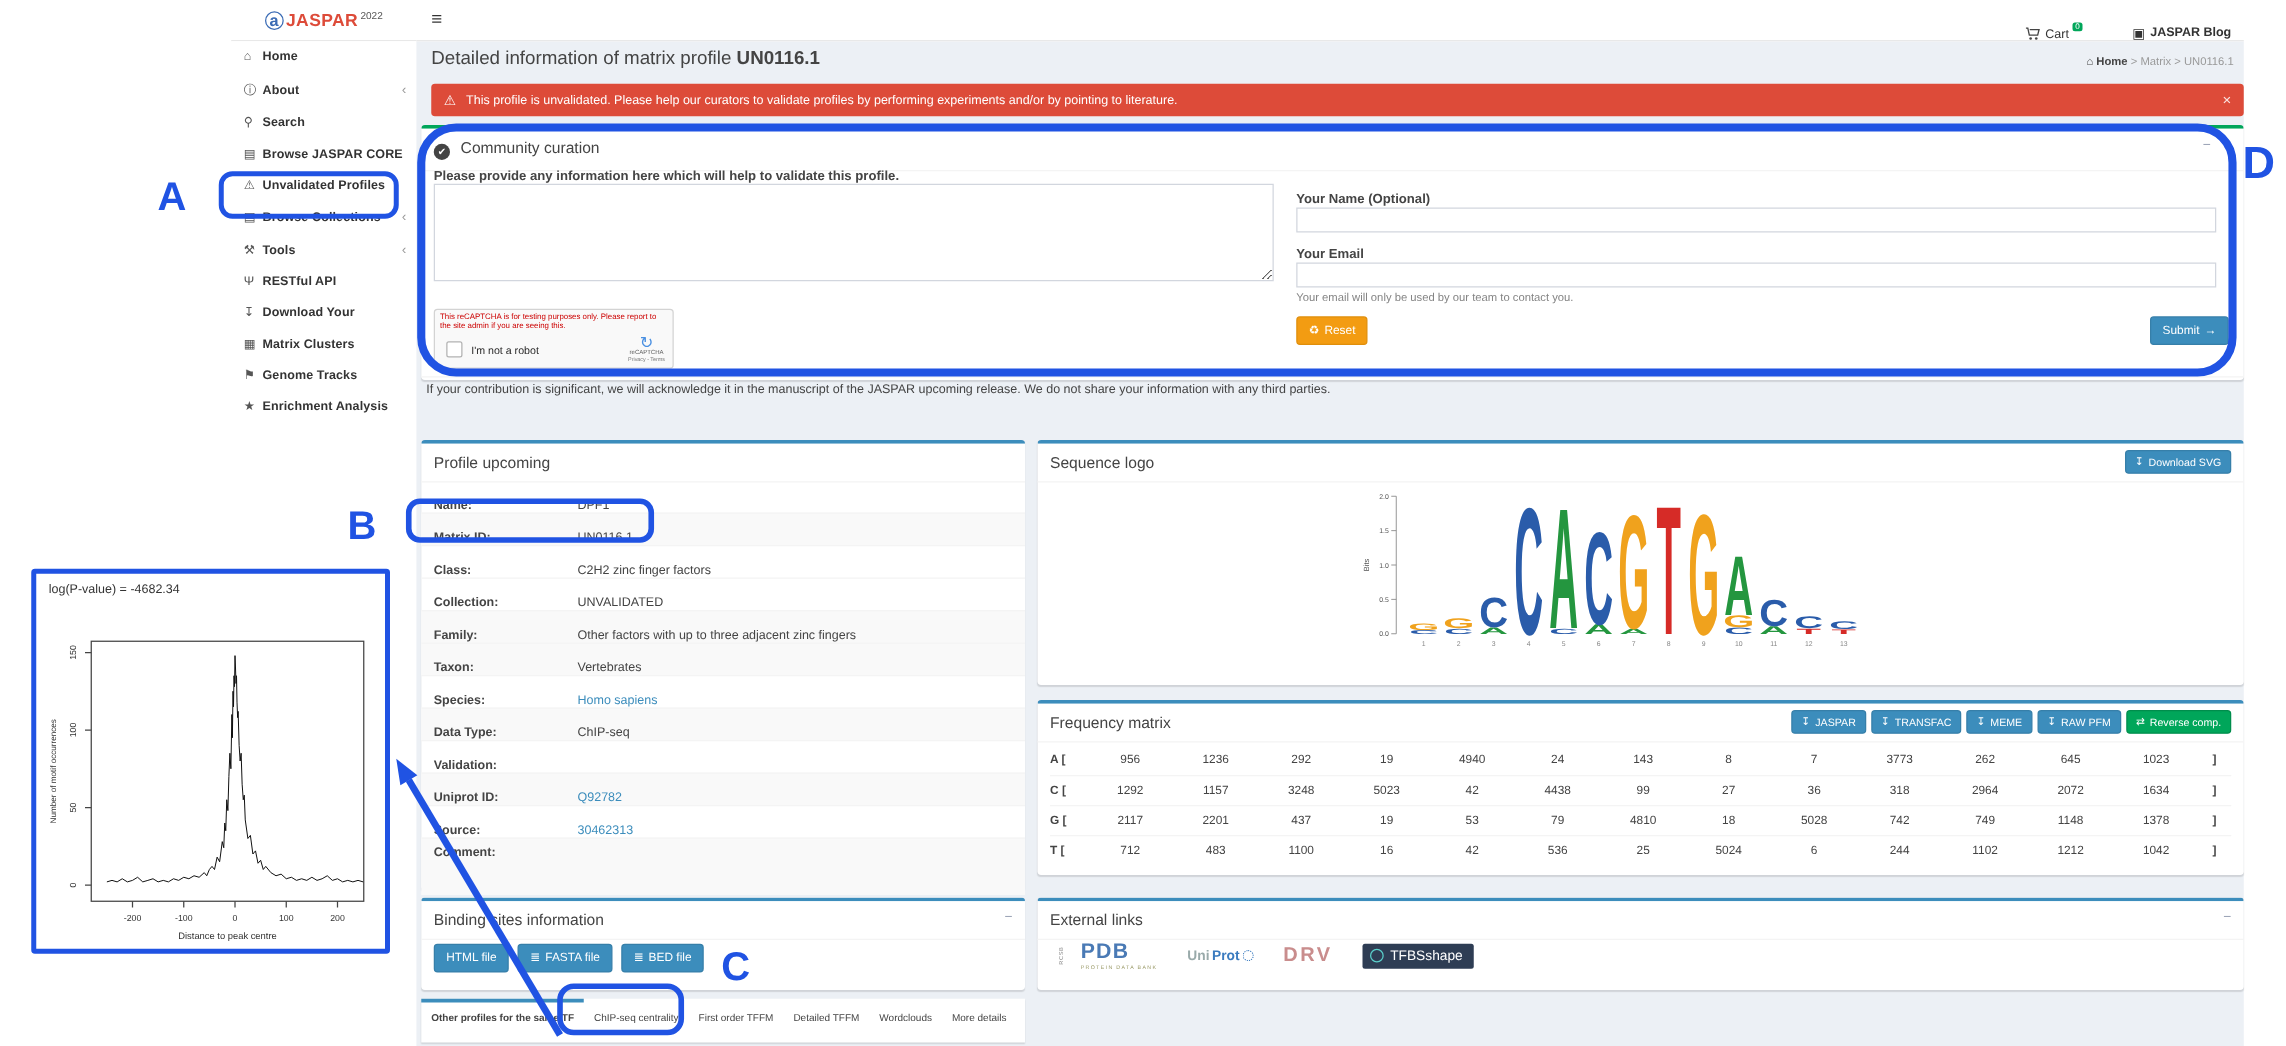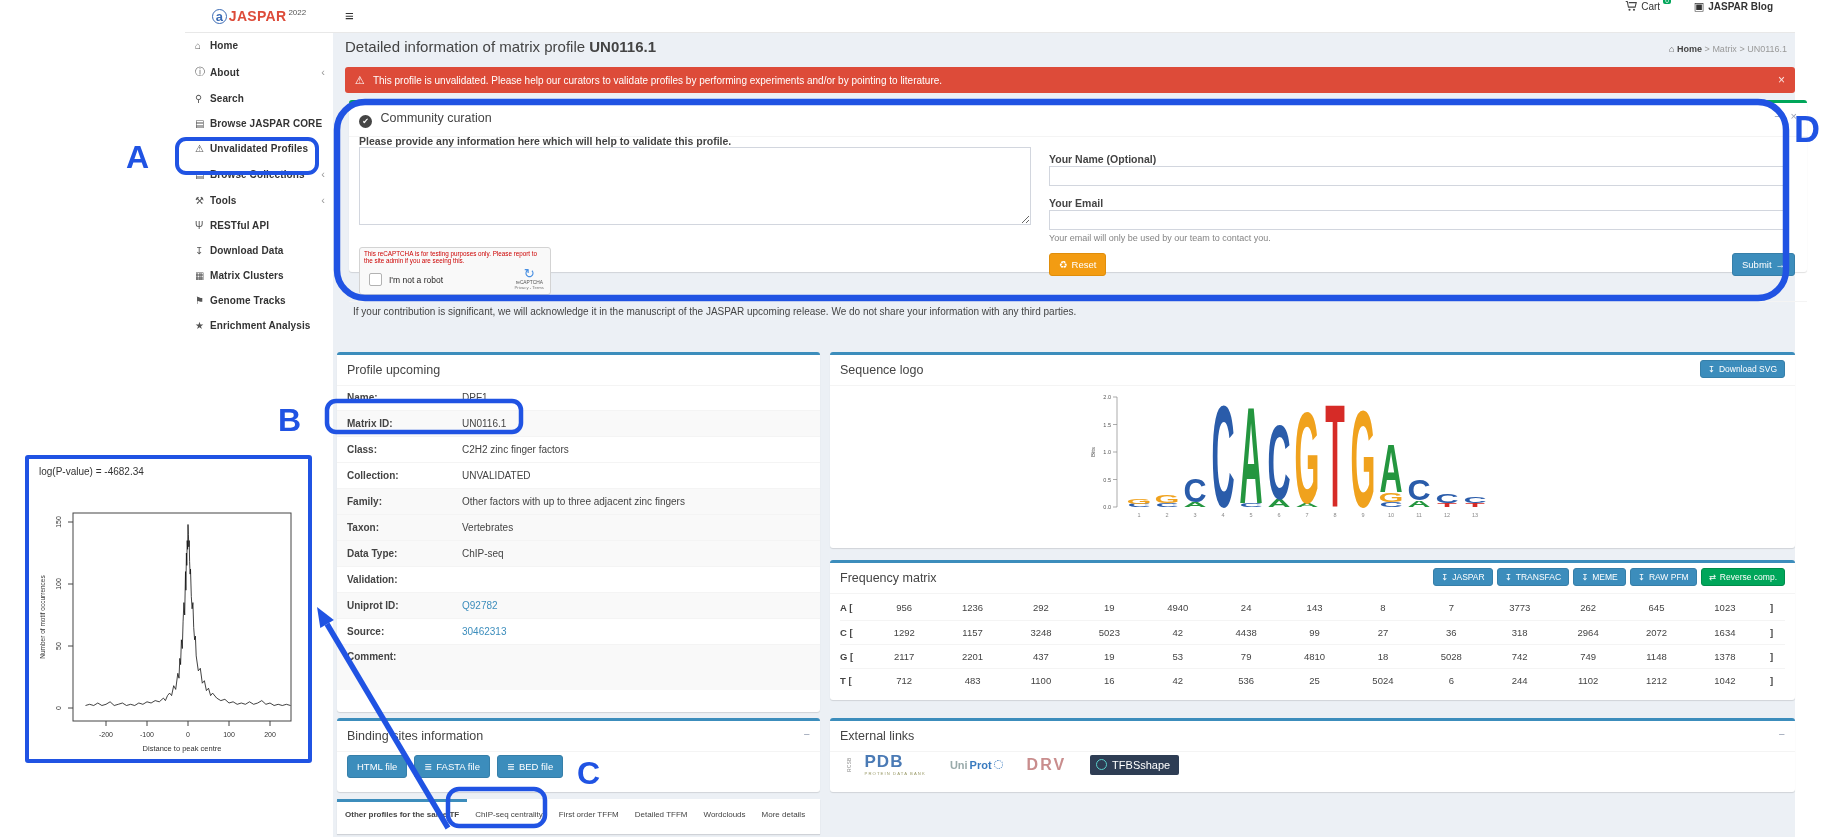--- a/index.html
+++ b/index.html
@@ -5,21 +5,21 @@
 *{box-sizing:border-box;margin:0;padding:0}
 body{font-family:"Liberation Sans","DejaVu Sans",sans-serif;background:#fff}
 .screen{position:relative;width:1829px;height:837px;background:#fff;overflow:hidden;color:#444}
 
 .logo-bar{position:absolute;left:185px;top:0;width:148px;height:33px;background:#fff;border-bottom:1px solid #e8e8e8;display:flex;align-items:center;justify-content:center;gap:2px}
 .lg-mark{color:#3a6bb5;font-weight:bold;font-size:13px;border:1.5px solid #3a6bb5;border-radius:50%;width:15px;height:15px;display:inline-flex;align-items:center;justify-content:center}
 .lg-brand{color:#dd4b39;font-weight:bold;font-size:14px;letter-spacing:.3px}
 .lg-year{color:#555;font-size:8px;vertical-align:super;position:relative;top:-4px}
 .navbar{position:absolute;left:333px;top:0;width:1462px;height:33px;background:#fff;border-bottom:1px solid #e8e8e8}
 .hamburger{position:absolute;left:12px;top:7px;font-size:15px;color:#333;cursor:pointer}
-.nav-right{position:absolute;right:22px;top:0;height:33px;display:flex;align-items:flex-start;gap:22px;font-size:10px;color:#333}
+.nav-right{position:absolute;right:10px;top:0;height:33px;display:flex;align-items:flex-end;gap:39px;font-size:10px;color:#333}
 .cart-badge{background:#00a65a;color:#fff;font-size:6.5px;border-radius:2px;padding:0 2px;position:relative;top:-6px;left:-1px}
 .nav-item{display:flex;align-items:center;gap:4px;cursor:pointer}
 .blog-ic{font-size:11px}
 
 .sidebar{position:absolute;left:185px;top:33px;width:148px;height:804px;background:#fff}
 .side-item{display:flex;align-items:center;padding:7px 8px 7px 10px;font-size:10px;color:#333;cursor:pointer}
 .si-ic{width:15px;color:#555;font-size:10px;flex:none}
 .si-lb{flex:1;font-weight:bold;letter-spacing:.1px}
 .si-ch{color:#999;font-size:11px}
 
@@ -37,38 +37,38 @@
 .hd-tools{position:absolute;right:10px;top:7px;color:#97a0b3;font-size:11px;display:flex;gap:10px}
 .hd-tools span{cursor:pointer}
 .top-blue{border-top:3px solid #3c8dbc}
 .top-green{border-top:3px solid #00a65a}
 .btn{display:inline-flex;align-items:center;gap:4px;color:#fff;border-radius:3px;font-size:9.5px;padding:5px 9px;cursor:pointer;border:1px solid transparent}
 .btn-blue{background:#3c8dbc;border-color:#367fa9}
 .btn-green{background:#00a65a;border-color:#008d4c}
 .btn-orange{background:#f39c12;border-color:#e08e0b}
 .btn-sm{font-size:8.5px;padding:3px 7px}
 
-#curation{left:349px;top:100px;width:1458px;height:172px}
+#curation{left:337px;top:100px;width:1458px;height:204px}
 .chk-circle{display:inline-flex;width:13px;height:13px;border-radius:50%;background:#444;color:#fff;font-size:8px;align-items:center;justify-content:center;margin-right:5px;vertical-align:-2px}
 .cur-label{position:absolute;font-weight:bold;font-size:10.5px;color:#444}
 .txtarea{position:absolute;left:10px;top:44px;width:672px;height:78px;border:1px solid #d2d6de;border-radius:0;resize:both;font-size:11px;padding:4px}
 .txt{position:absolute;height:20px;border:1px solid #d2d6de;font-size:11px;padding:2px 6px}
 .recaptcha{position:absolute;left:10px;top:144px;width:192px;height:48px;background:#f9f9f9;border:1px solid #d3d3d3;border-radius:3px;font-size:6.3px;color:#c00;padding:2px 4px}
 .rc-check{position:absolute;left:9px;top:25px;width:13px;height:13px;background:#fff;border:1px solid #b2b2b2;border-radius:2px;cursor:pointer}
 .rc-label{position:absolute;left:29px;top:27px;font-size:8.5px;color:#282727}
 .rc-logo{position:absolute;right:6px;top:20px;text-align:center;color:#555}
 .rc-logo .rc-g{font-size:13px;color:#4a90e2;line-height:12px}
 .rc-logo .rc-b{font-size:4.8px;display:block}
 .rc-logo .rc-t{font-size:4.3px;display:block;color:#777}
 .cur-help{position:absolute;left:700px;top:130px;font-size:9px;color:#848484}
 .cur-note{position:absolute;left:0;top:198px;width:100%;border-top:1px solid #f4f4f4;padding:4px;font-size:10px;color:#444}
 
 #profile{left:337px;top:352px;width:483px;height:360px}
 .ptable{position:absolute;left:0;top:29px;width:100%}
-.prow{display:flex;border-top:1px solid #f4f4f4;min-height:26px;align-items:center;font-size:10px}
+.prow{display:flex;border-top:1px solid #f4f4f4;min-height:26px;align-items:flex-end;font-size:10px}
 .prow:first-child{border-top:none}
 .prow.stripe{background:#f9f9f9}
 .prow.tall{min-height:46px;align-items:flex-start;padding-top:6px}
 .pl{width:125px;font-weight:bold;padding-left:10px;flex:none}
 .pv{flex:1}
 .lnk{color:#3c8dbc;cursor:pointer}
 
 #binding{left:337px;top:718px;width:483px;height:74px}
 .bind-btns{position:absolute;left:10px;top:34px;display:flex;gap:7px}
 
@@ -171,21 +171,21 @@
         <span class="si-ic">⚒</span>
         <span class="si-lb">Tools</span>
         <span class="si-ch">‹</span>
       </div>
       <div class="side-item">
         <span class="si-ic">Ψ</span>
         <span class="si-lb">RESTful API</span>
       </div>
       <div class="side-item">
         <span class="si-ic">↧</span>
-        <span class="si-lb">Download Data</span>
+        <span class="si-lb">Download Your</span>
       </div>
       <div class="side-item">
         <span class="si-ic">▦</span>
         <span class="si-lb">Matrix Clusters</span>
       </div>
       <div class="side-item">
         <span class="si-ic">⚑</span>
         <span class="si-lb">Genome Tracks</span>
       </div>
       <div class="side-item">
@@ -267,20 +267,24 @@
           <span class="pl">Collection:</span>
           <span class="pv">UNVALIDATED</span>
         </div>
         <div class="prow stripe">
           <span class="pl">Family:</span>
           <span class="pv">Other factors with up to three adjacent zinc fingers</span>
         </div>
         <div class="prow stripe">
           <span class="pl">Taxon:</span>
           <span class="pv">Vertebrates</span>
+        </div>
+        <div class="prow">
+          <span class="pl">Species:</span>
+          <span class="pv lnk">Homo sapiens</span>
         </div>
         <div class="prow stripe">
           <span class="pl">Data Type:</span>
           <span class="pv">ChIP-seq</span>
         </div>
         <div class="prow">
           <span class="pl">Validation:</span>
           <span class="pv"></span>
         </div>
         <div class="prow stripe">

